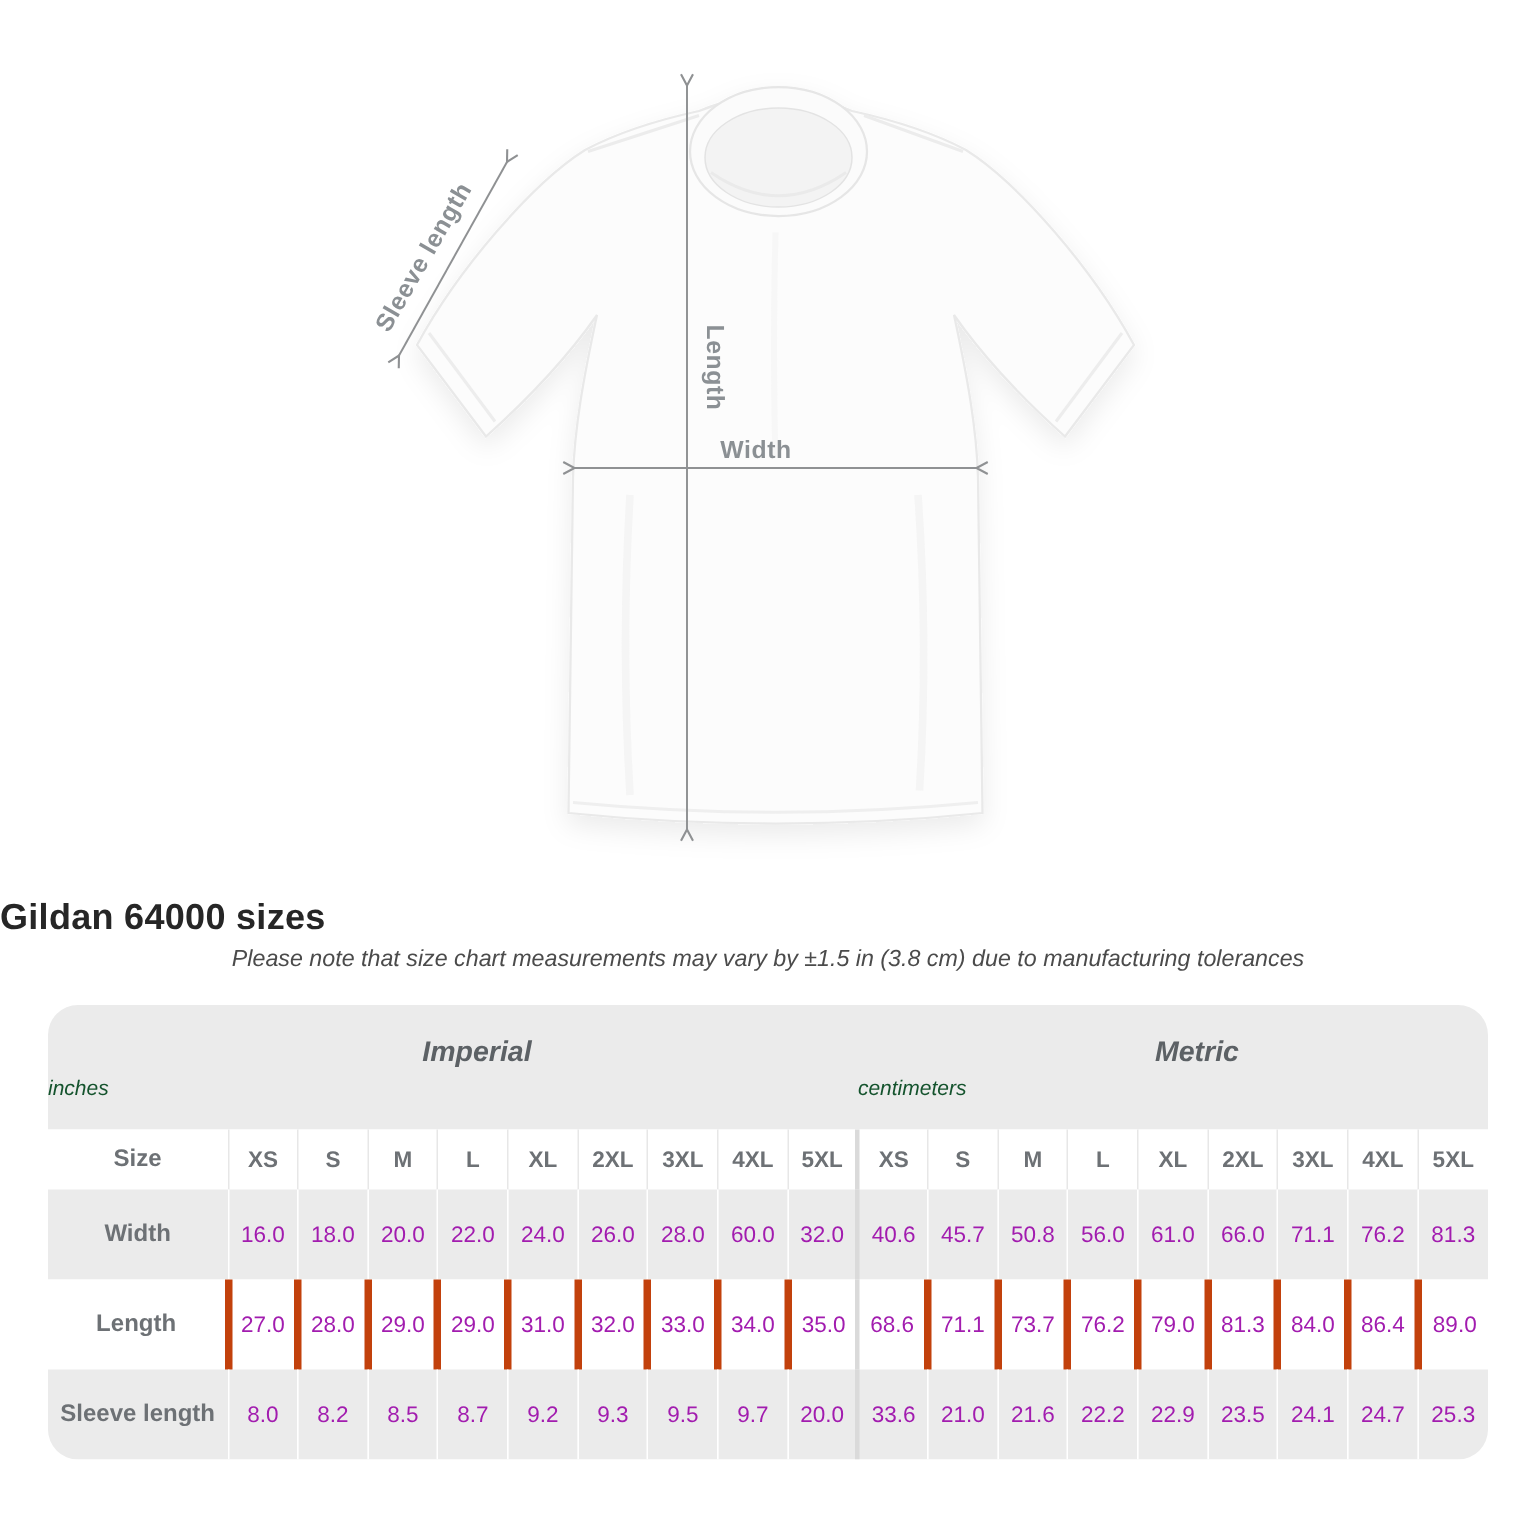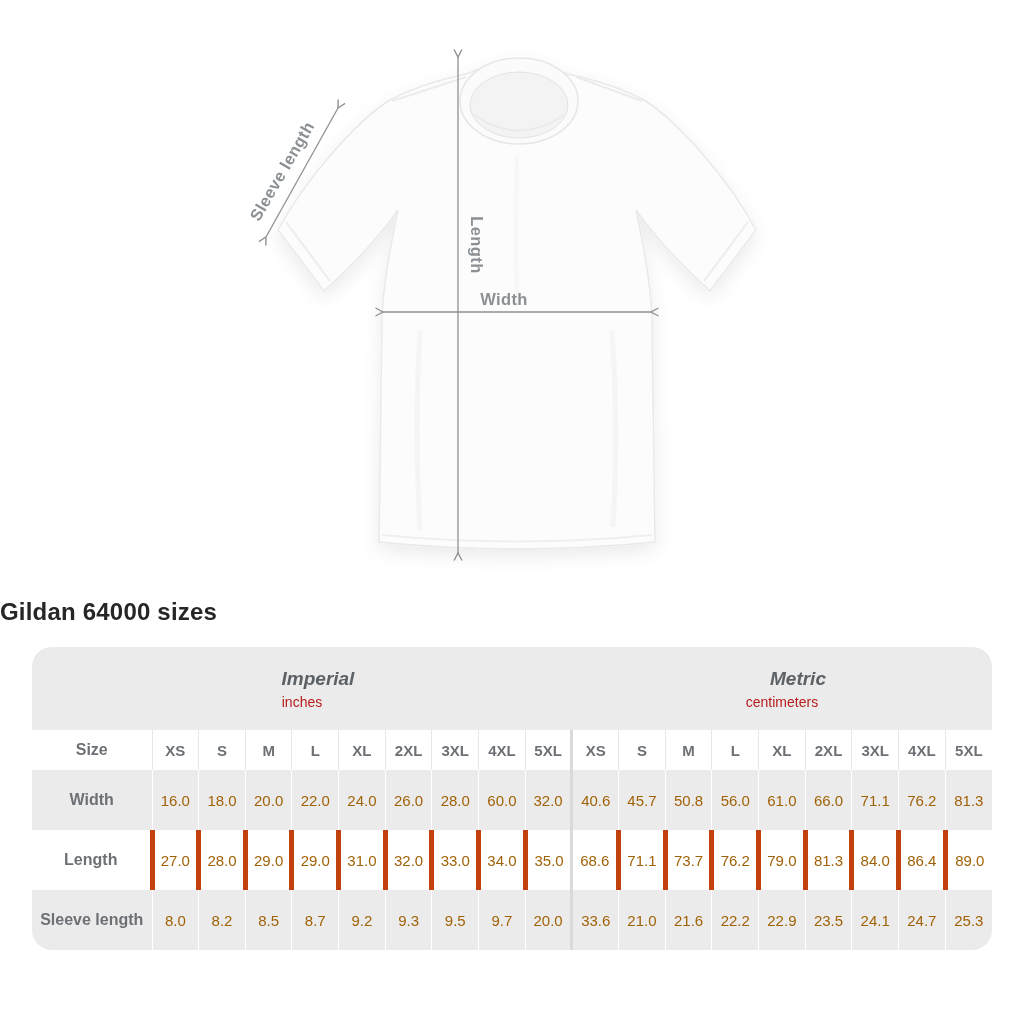--- a/index.html
+++ b/index.html
@@ -35,34 +35,34 @@
   .size-table col.c-val{width:46.66px;}
   .unit-band th{
     background:#ebebeb;height:83px;vertical-align:middle;
     border:none;padding:0;
   }
   .unit-name{
     font-size:19px;font-weight:bold;font-style:italic;color:#5c6165;
     text-align:center;line-height:1.25;padding-left:32px;
   }
   .unit-sub{
-    font-size:14px;font-weight:normal;color:#b91c1c;
-    text-align:center;margin-top:3px;
+    font-size:14px;font-style:italic;font-weight:normal;color:#14532d;
+    text-align:left;margin-top:3px;
   }
   .size-row th{
     background:#ffffff;height:40px;vertical-align:middle;padding:0;
     font-size:15px;font-weight:bold;color:#6d7175;text-align:center;
     border-left:1px solid #e7e7e7;
   }
   .size-row th.row-label{font-size:16px;border-left:none;}
   tr.row-gray td{background:#ebebeb;border-left:1px solid #ffffff;}
   tr.row-white td{background:#ffffff;border-left:5px solid #c2410c;}
   .size-table td{
     height:60px;vertical-align:middle;text-align:center;padding:0;
-    font-size:15px;color:#a16207;
+    font-size:15px;color:#a21caf;
   }
   .size-table td.row-label{
     font-size:16px;font-weight:bold;color:#6d7175;border-left:none !important;
   }
   .size-table .group-div{border-left:3px solid #dadada !important;}
 </style>
 </head>
 <body>
 
 <div class="page">
@@ -119,20 +119,21 @@
         <line x1="458" y1="57" x2="458" y2="553" stroke="#8f9193" stroke-width="1.3" marker-start="url(#chev)" marker-end="url(#chev)"></line>
         <text class="annot-text" x="471" y="245" text-anchor="middle" transform="rotate(90 471 245)">Length</text>
 
         <line x1="383" y1="312" x2="651" y2="312" stroke="#8f9193" stroke-width="1.3" marker-start="url(#chev)" marker-end="url(#chev)"></line>
         <text class="annot-text" x="504" y="305" text-anchor="middle">Width</text>
       </g>
     </svg>
   </div>
 
   <h1 class="chart-title">Gildan 64000 sizes</h1>
+  <p class="chart-subtitle">Please note that size chart measurements may vary by ±1.5 in (3.8 cm) due to manufacturing tolerances</p>
 
   <div class="table-wrap">
     <table class="size-table">
       <colgroup>
         <col class="c-label">
         <col class="c-val">
           <col class="c-val">
           <col class="c-val">
           <col class="c-val">
           <col class="c-val">

